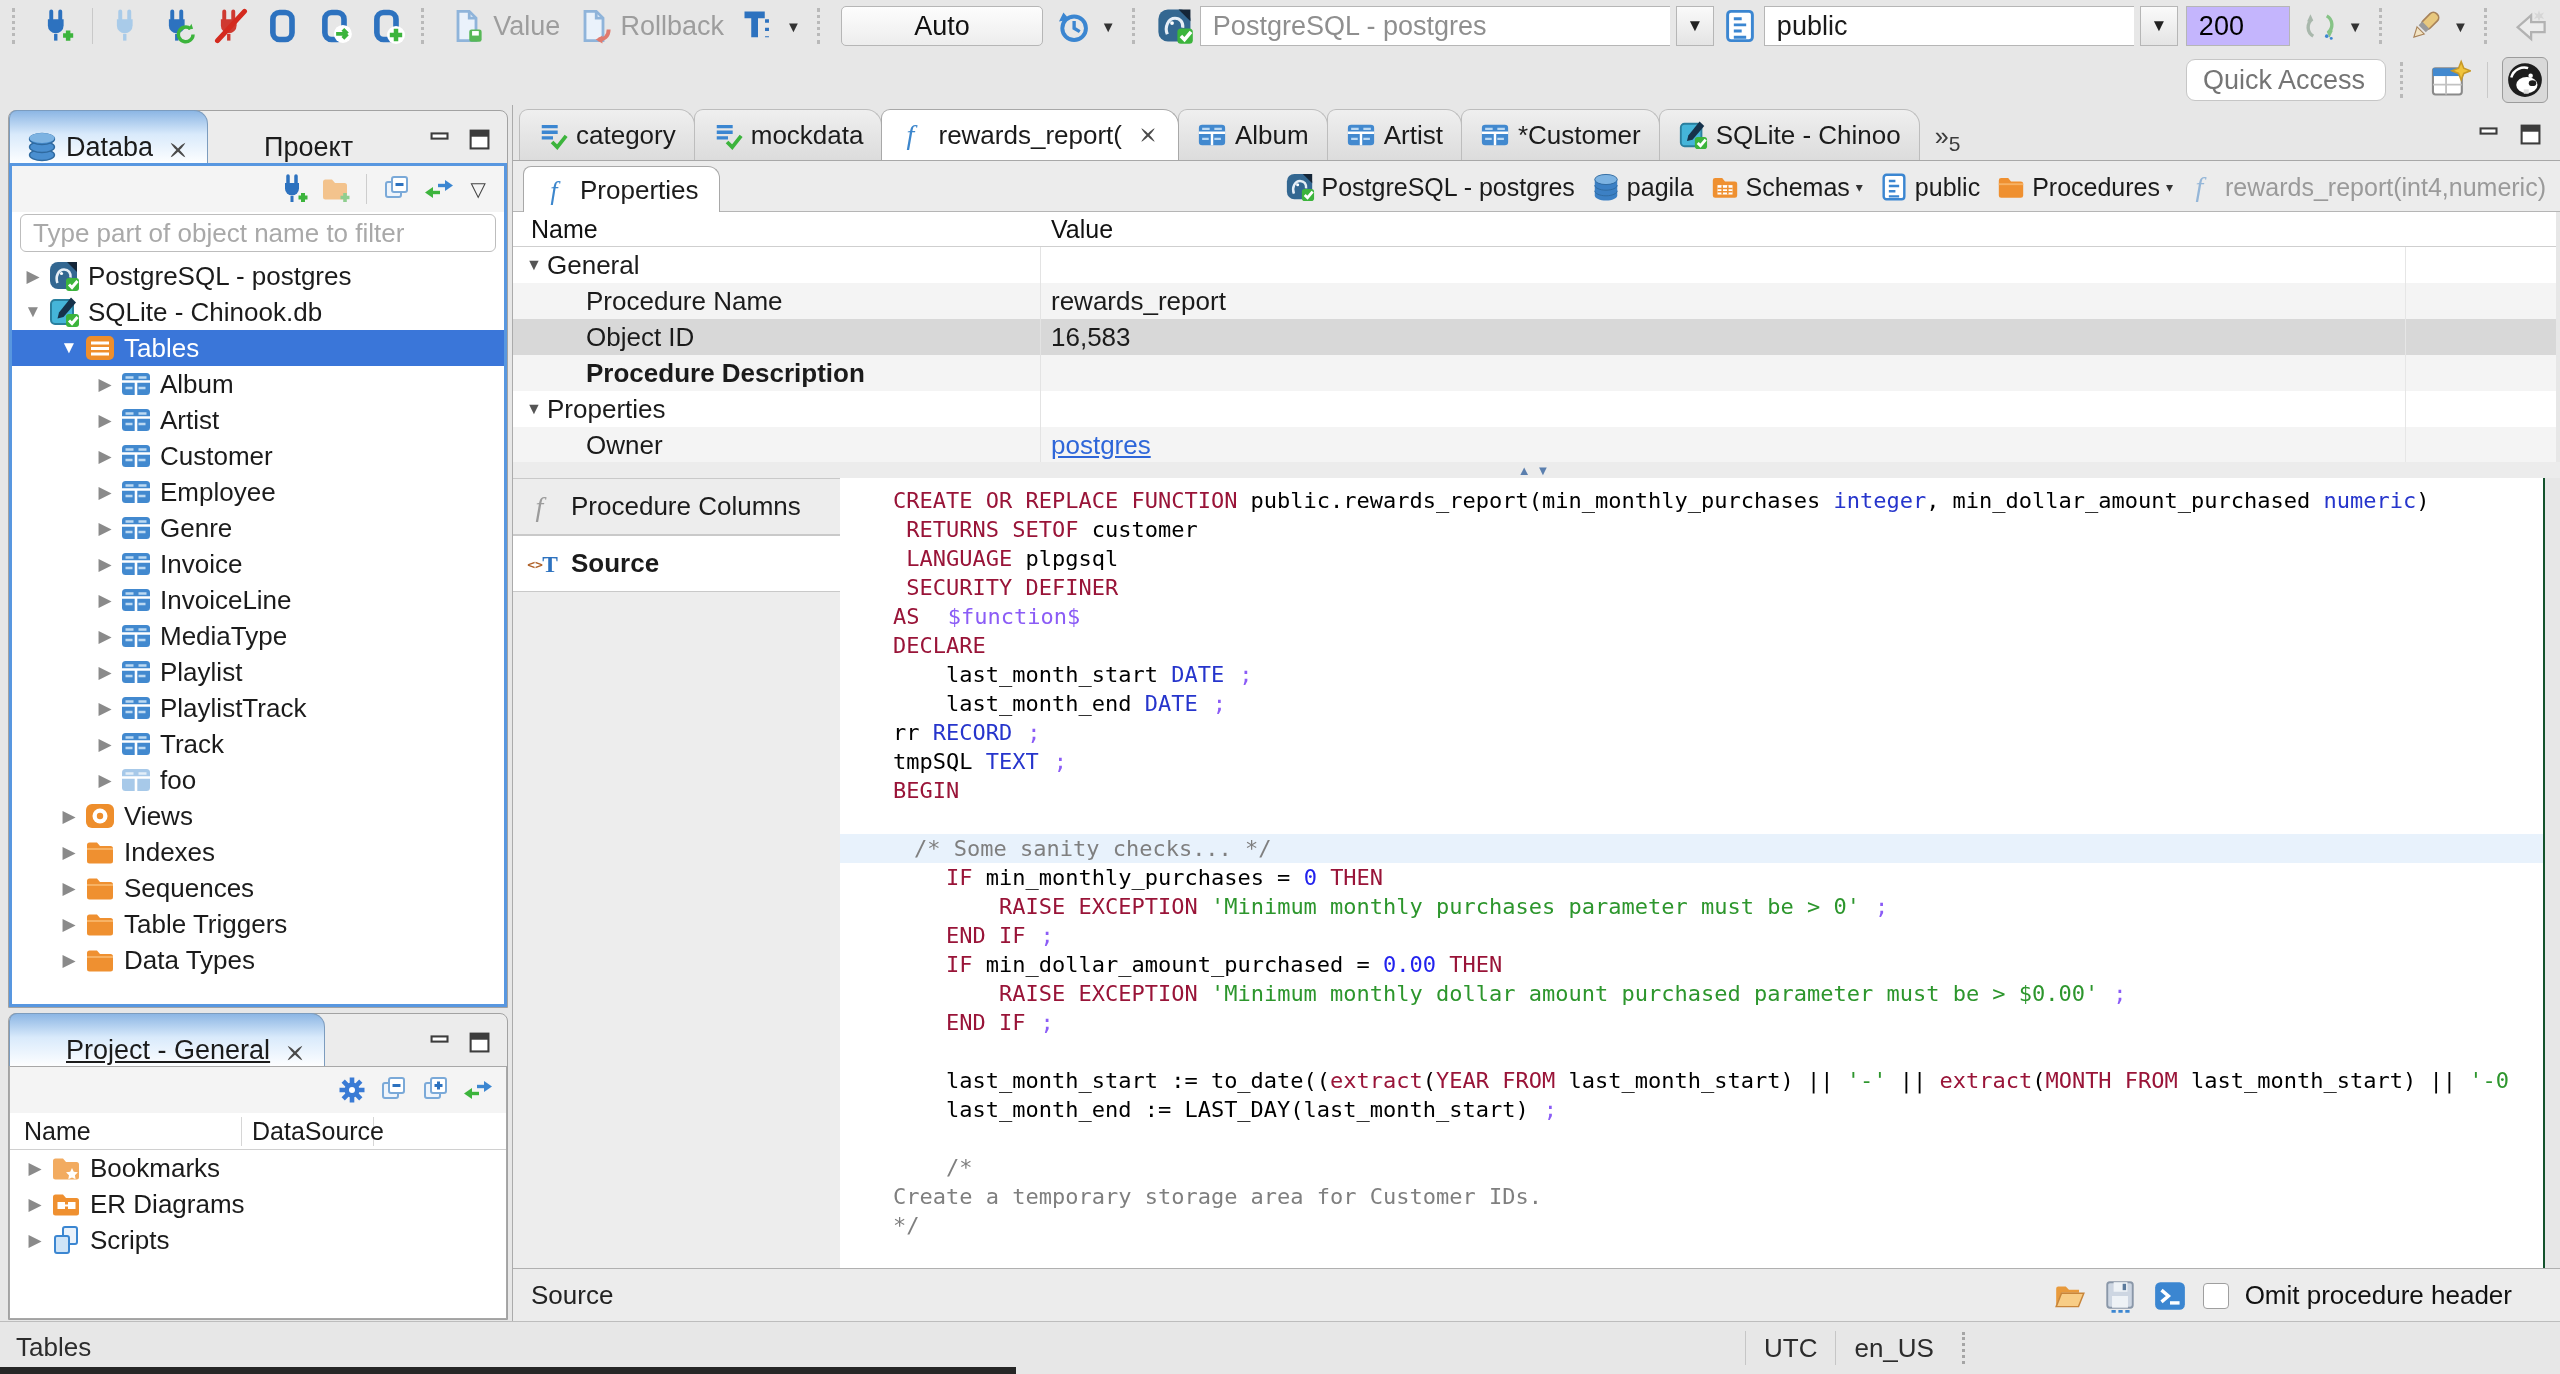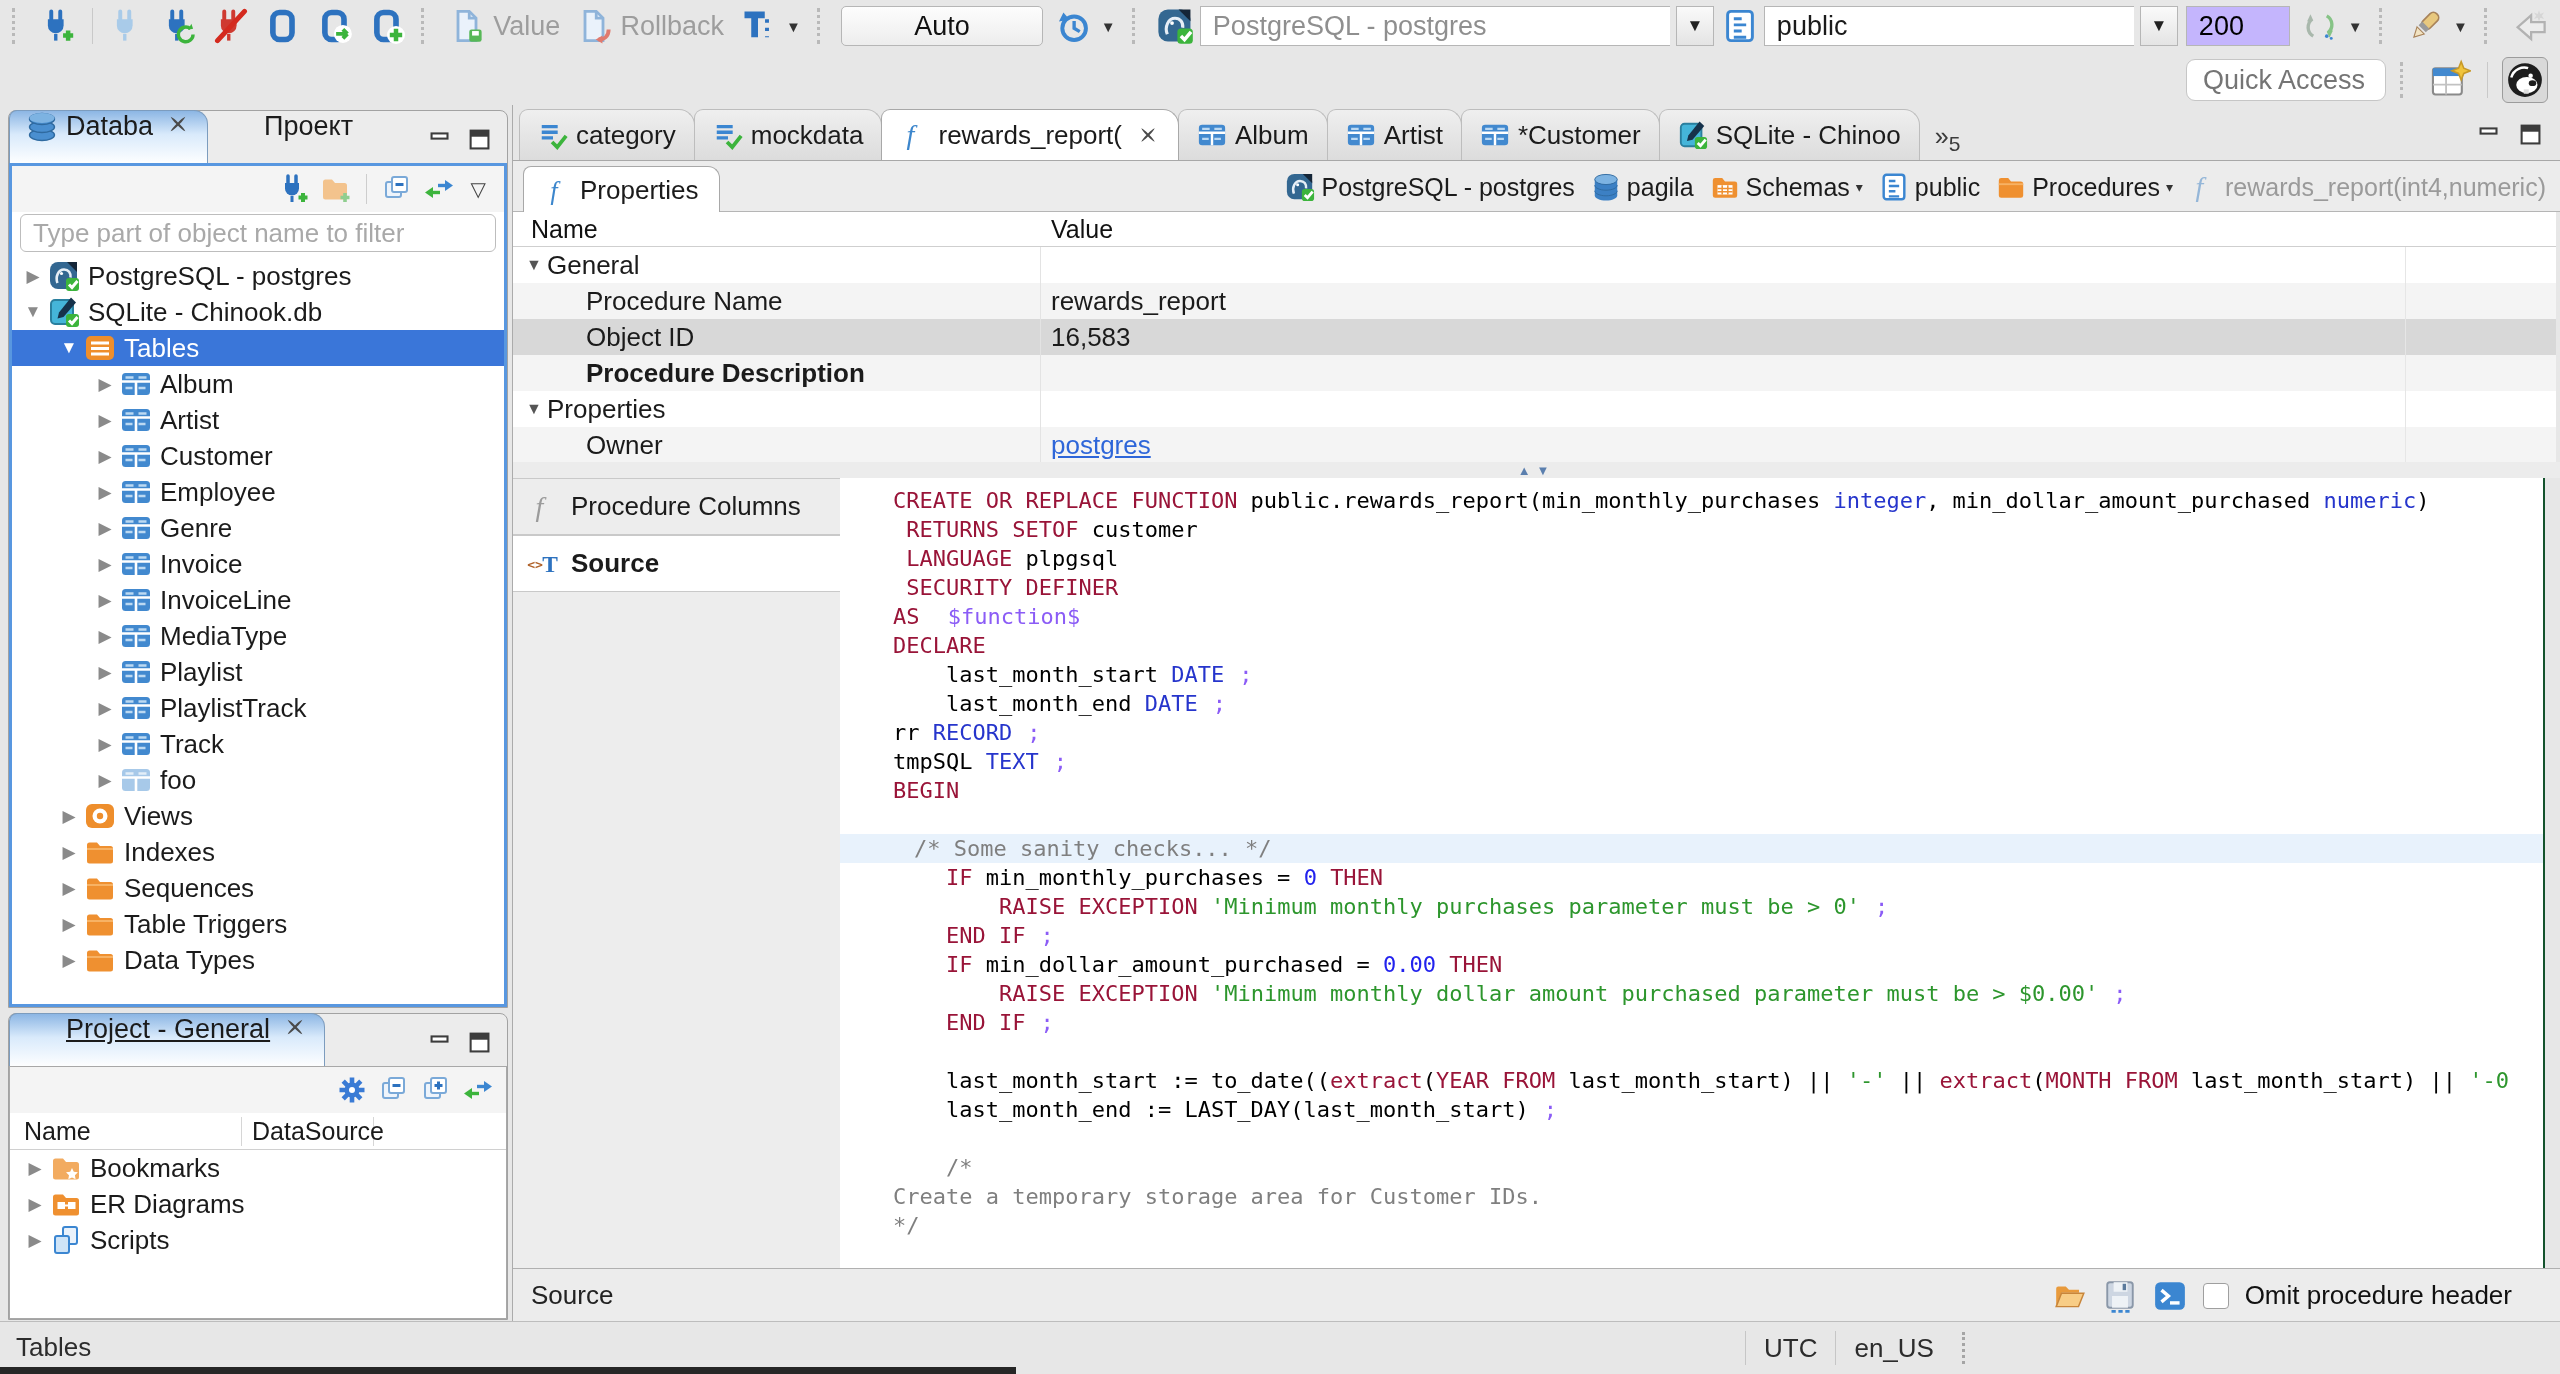--- a/index.html
+++ b/index.html
@@ -29,21 +29,21 @@
   .qa-input{width:200px;height:42px;border:1px solid #c6c6c6;border-radius:9px;background:#fff;font-size:27px;color:#9f9f9f;padding:0 16px;box-sizing:border-box;font-family:inherit;}
   .persp-btn{background:none;border:none;width:46px;height:46px;padding:2px;}
   .persp-btn svg{width:100%;height:100%;}
   .persp-btn.pressed{background:#d9d9d9;border:1px solid #9c9c9c;border-radius:6px;}
 
   
   .panel{position:absolute;left:8px;width:500px;background:#ececec;border:1px solid #a2a2a2;border-radius:8px 8px 0 0;box-sizing:border-box;}
   .nav-panel{top:110px;height:898px;}
   .proj-panel{top:1013px;height:307px;text-decoration:underline;}
   .ptabrow{height:52px;display:flex;align-items:flex-end;}
-  .ptab{display:flex;align-items:flex-start;gap:8px;height:52px;padding:0 16px;font-size:27px;border-radius:8px 14px 0 0;}
+  .ptab{display:flex;align-items:flex-end;gap:8px;height:52px;padding:0 16px;font-size:27px;border-radius:8px 14px 0 0;}
   .ptab .ic{width:32px;height:32px;}
   .ptab .ic svg{width:100%;height:100%;}
   .ptab.active{background:linear-gradient(#8cb6e4,#d9eafb 45%,#fdfeff);border:1px solid #7c9cbe;border-bottom:none;}
   .ptab .closex{width:26px;height:26px;margin-left:4px;}
   .ptab .closex svg{width:100%;height:100%;}
   .pwinbtns{margin-left:auto;display:flex;gap:10px;padding:0 12px 8px 0;}
   .pwinbtns .wb{width:30px;height:30px;background:none;border:none;padding:0;}
   .pwinbtns .wb svg{width:100%;height:100%;}
   .pcontent{position:absolute;left:0;right:0;top:52px;bottom:0;background:#fff;box-sizing:border-box;}
   .nav-panel .pcontent{border:3px solid #5897e0;}

